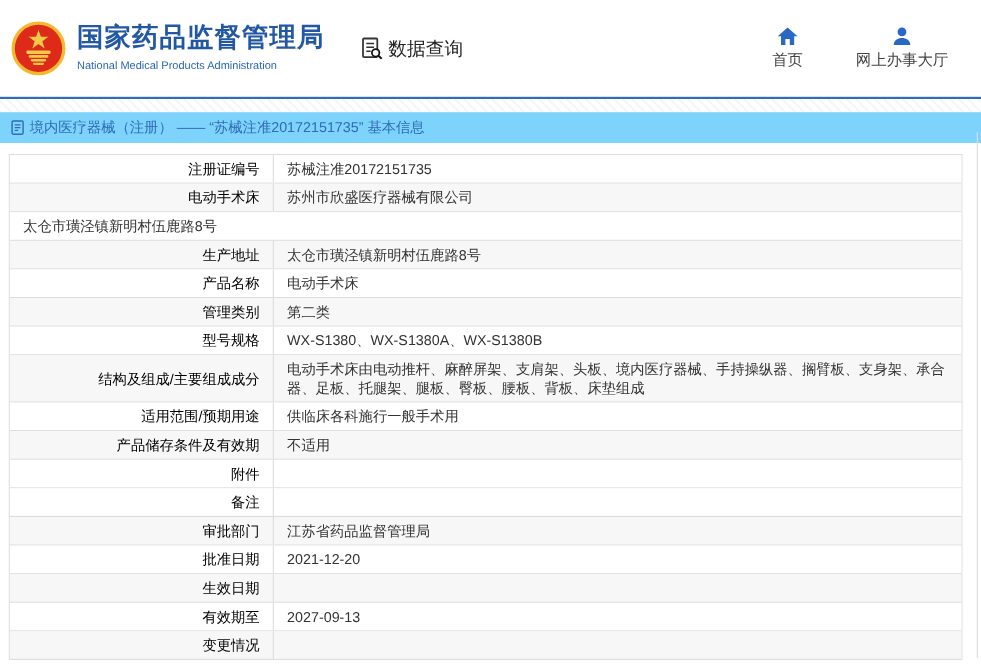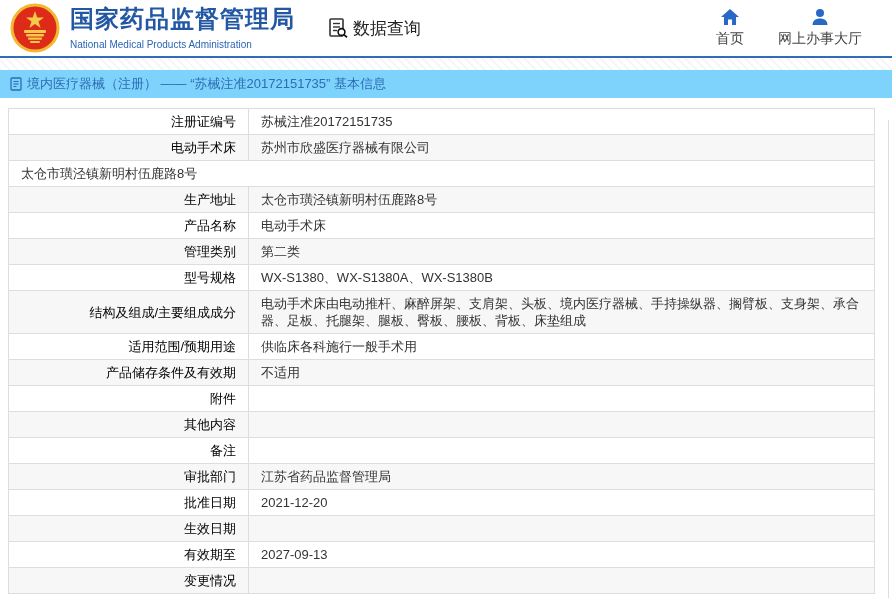--- a/index.html
+++ b/index.html
@@ -2,28 +2,28 @@
 <html><head>
 <meta charset="utf-8">
 <style>
   html,body{margin:0;padding:0;}
   body{
     width:892px;height:605px;overflow:hidden;background:#fff;
     font-family:"Liberation Sans","DejaVu Sans",sans-serif;
     color:#333;position:relative;
   }
   
-  .header{height:56px;display:flex;align-items:center;background:#fff;padding-left:10px;box-sizing:border-box;}
+  .header{height:88px;display:flex;align-items:center;background:#fff;padding-left:10px;box-sizing:border-box;}
   .emblem{width:50px;height:50px;flex:0 0 auto;}
   .org{margin-left:10px;line-height:1.1;}
   .org-zh{font-size:24px;font-weight:bold;color:#2257a3;letter-spacing:1px;}
   .org-en{font-size:10px;color:#2a65b4;margin-top:7px;}
   .dq{display:flex;align-items:center;margin-left:32px;cursor:pointer;}
   .dq-label{font-size:17px;color:#222;margin-left:4px;}
-  .nav{margin-left:auto;display:flex;gap:34px;padding-right:30px;}
+  .nav{margin-left:auto;display:flex;gap:48px;padding-right:30px;}
   .nav-item{display:flex;flex-direction:column;align-items:center;cursor:pointer;}
   .nav-item .lbl{font-size:14px;color:#444;margin-top:4px;}
   
   .blue-line{height:2px;background:#2e6db8;}
   .texture{height:12px;background:
     repeating-linear-gradient(45deg,rgba(0,0,0,0.035) 0 2px,transparent 2px 6px);}
   .crumbbar{height:28px;background:#7dd3fc;display:flex;align-items:center;padding-left:10px;}
   .crumb-text{font-size:13px;color:#2e6cb5;margin-left:5px;}
   
   .tbl{margin:10px 0 0 8px;width:867px;border:1px solid #ddd;border-bottom:none;box-sizing:border-box;}
@@ -160,26 +160,20 @@
     <div class="td">不适用</div>
   </div>
 
   <div class="tr">
     <div class="th">
         <span>附件</span>
       </div>
     <div class="td"></div>
   </div>
 
-  <div class="tr alt">
-    <div class="th">
-        <span>其他内容</span>
-      </div>
-    <div class="td"></div>
-  </div>
 
   <div class="tr">
     <div class="th">
         <span>备注</span>
       </div>
     <div class="td"></div>
   </div>
 
   <div class="tr alt">
     <div class="th">

